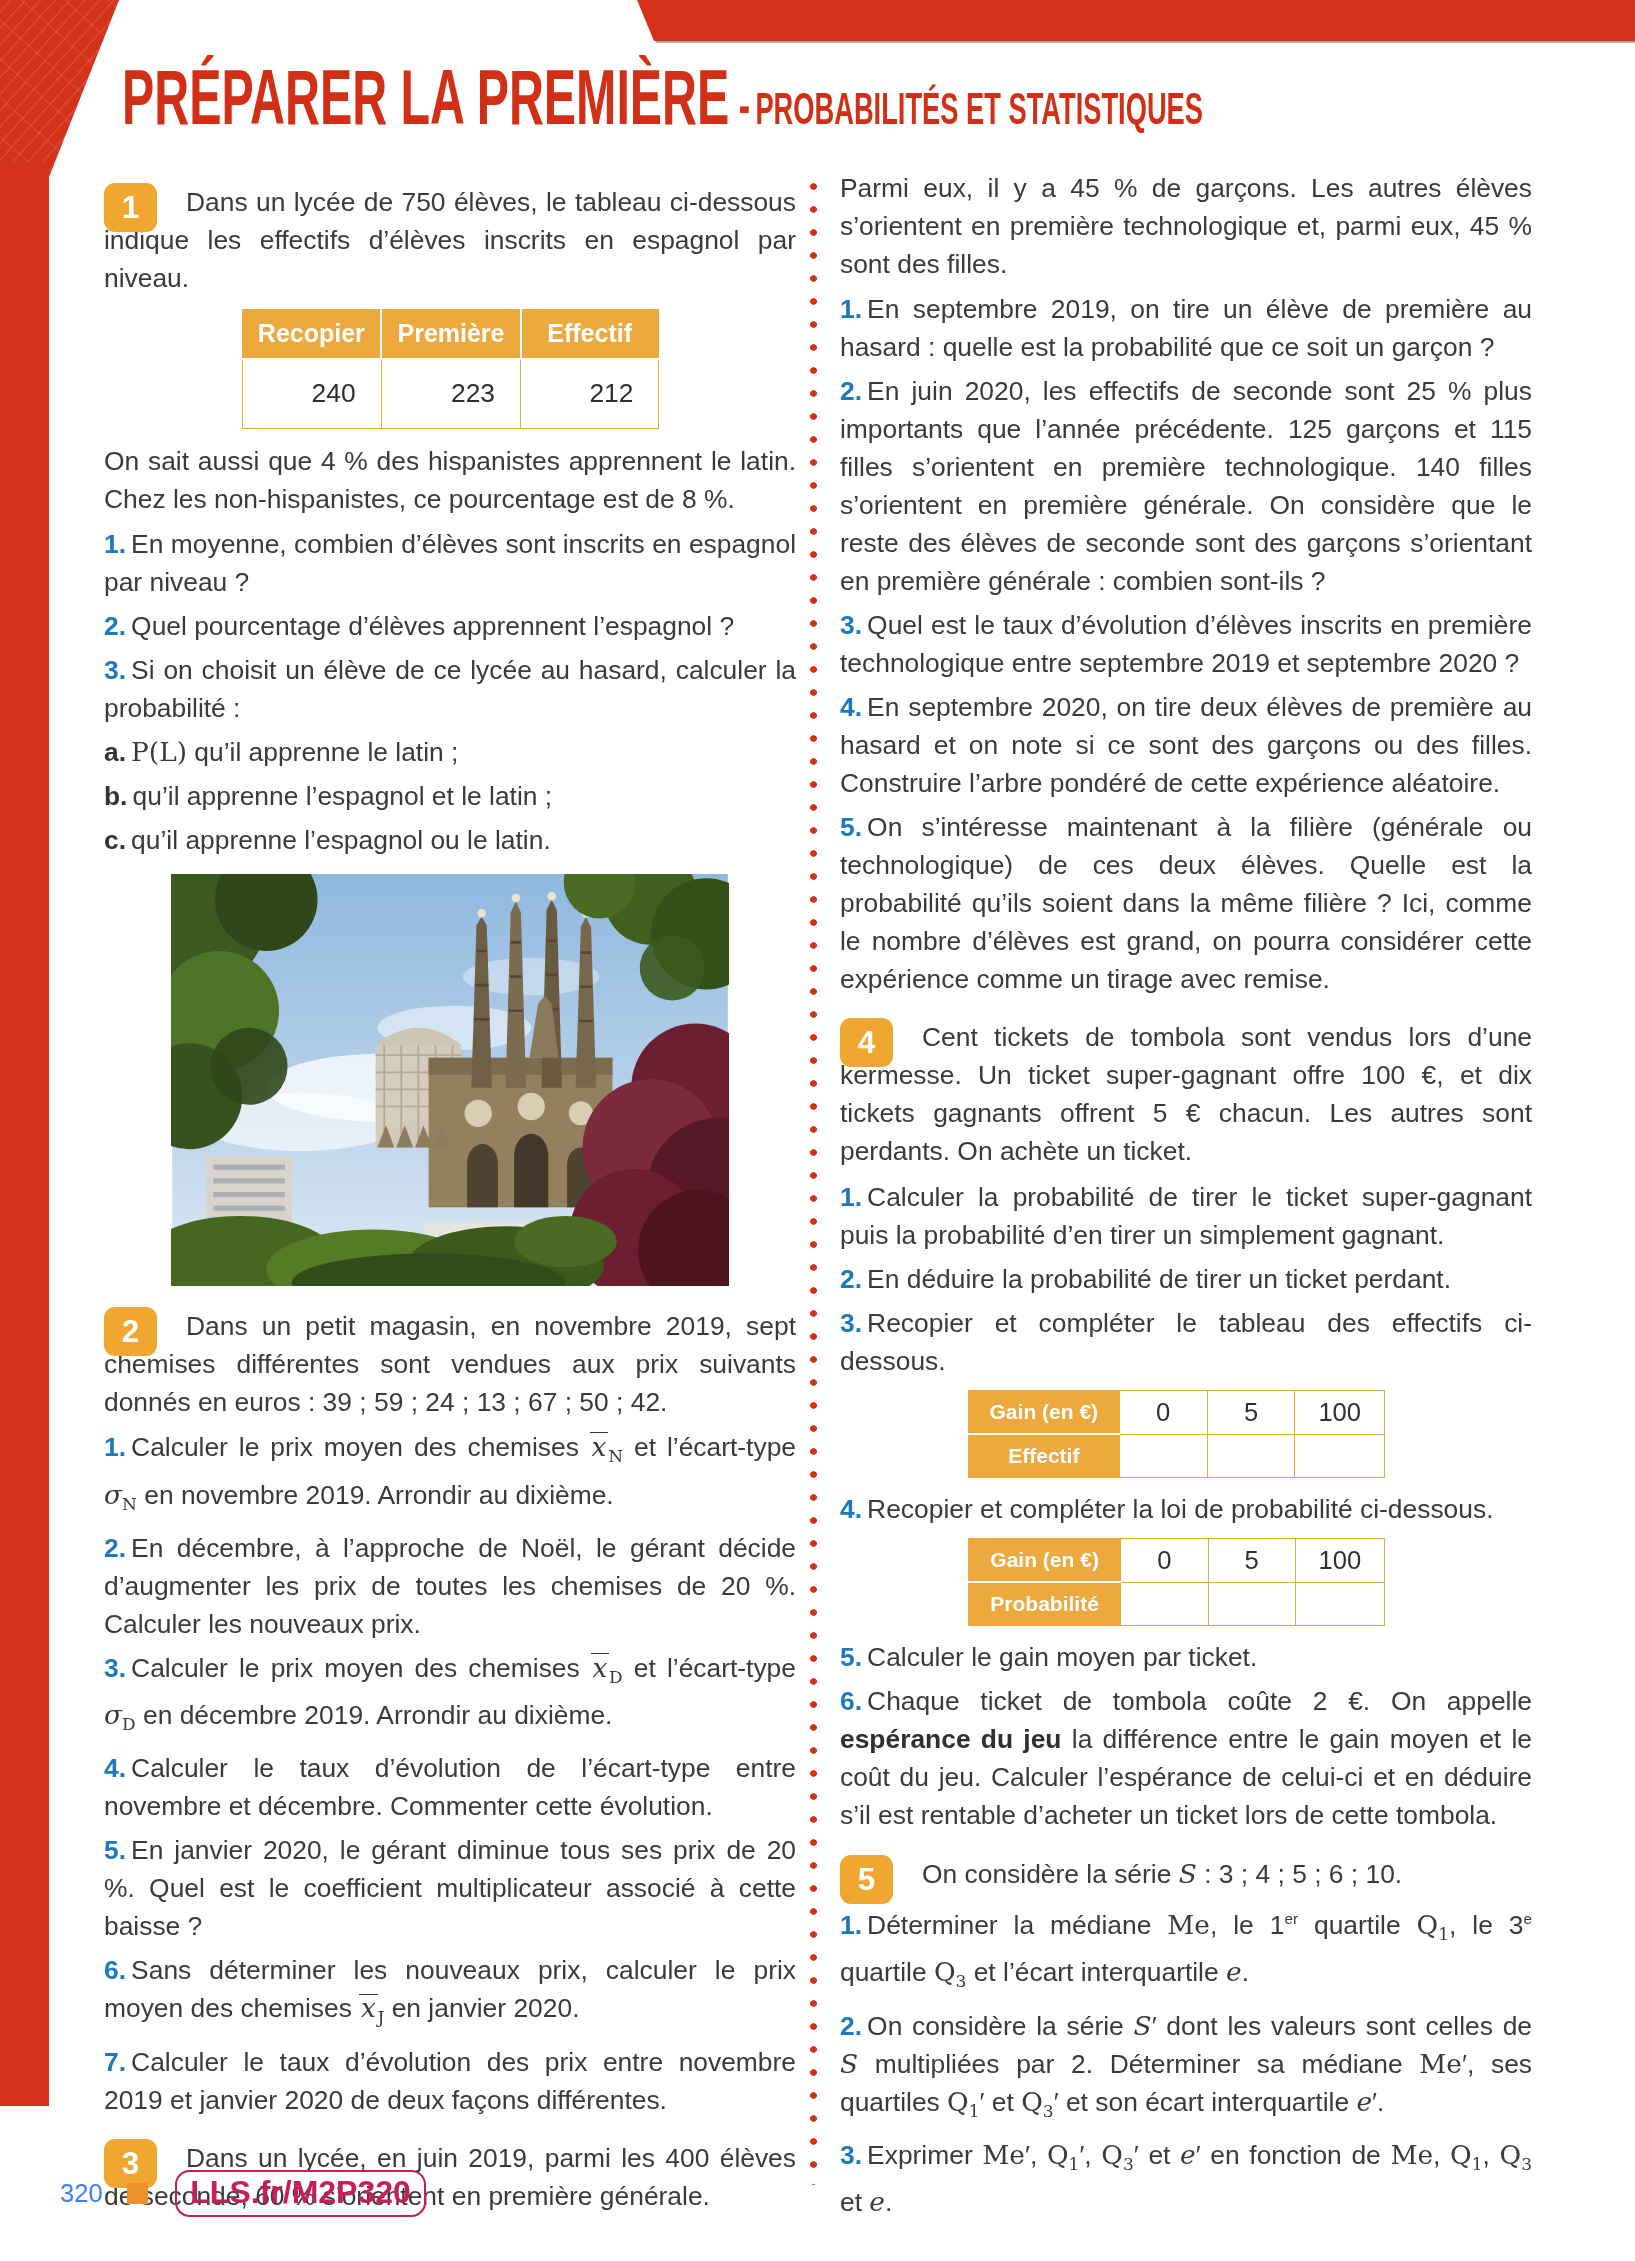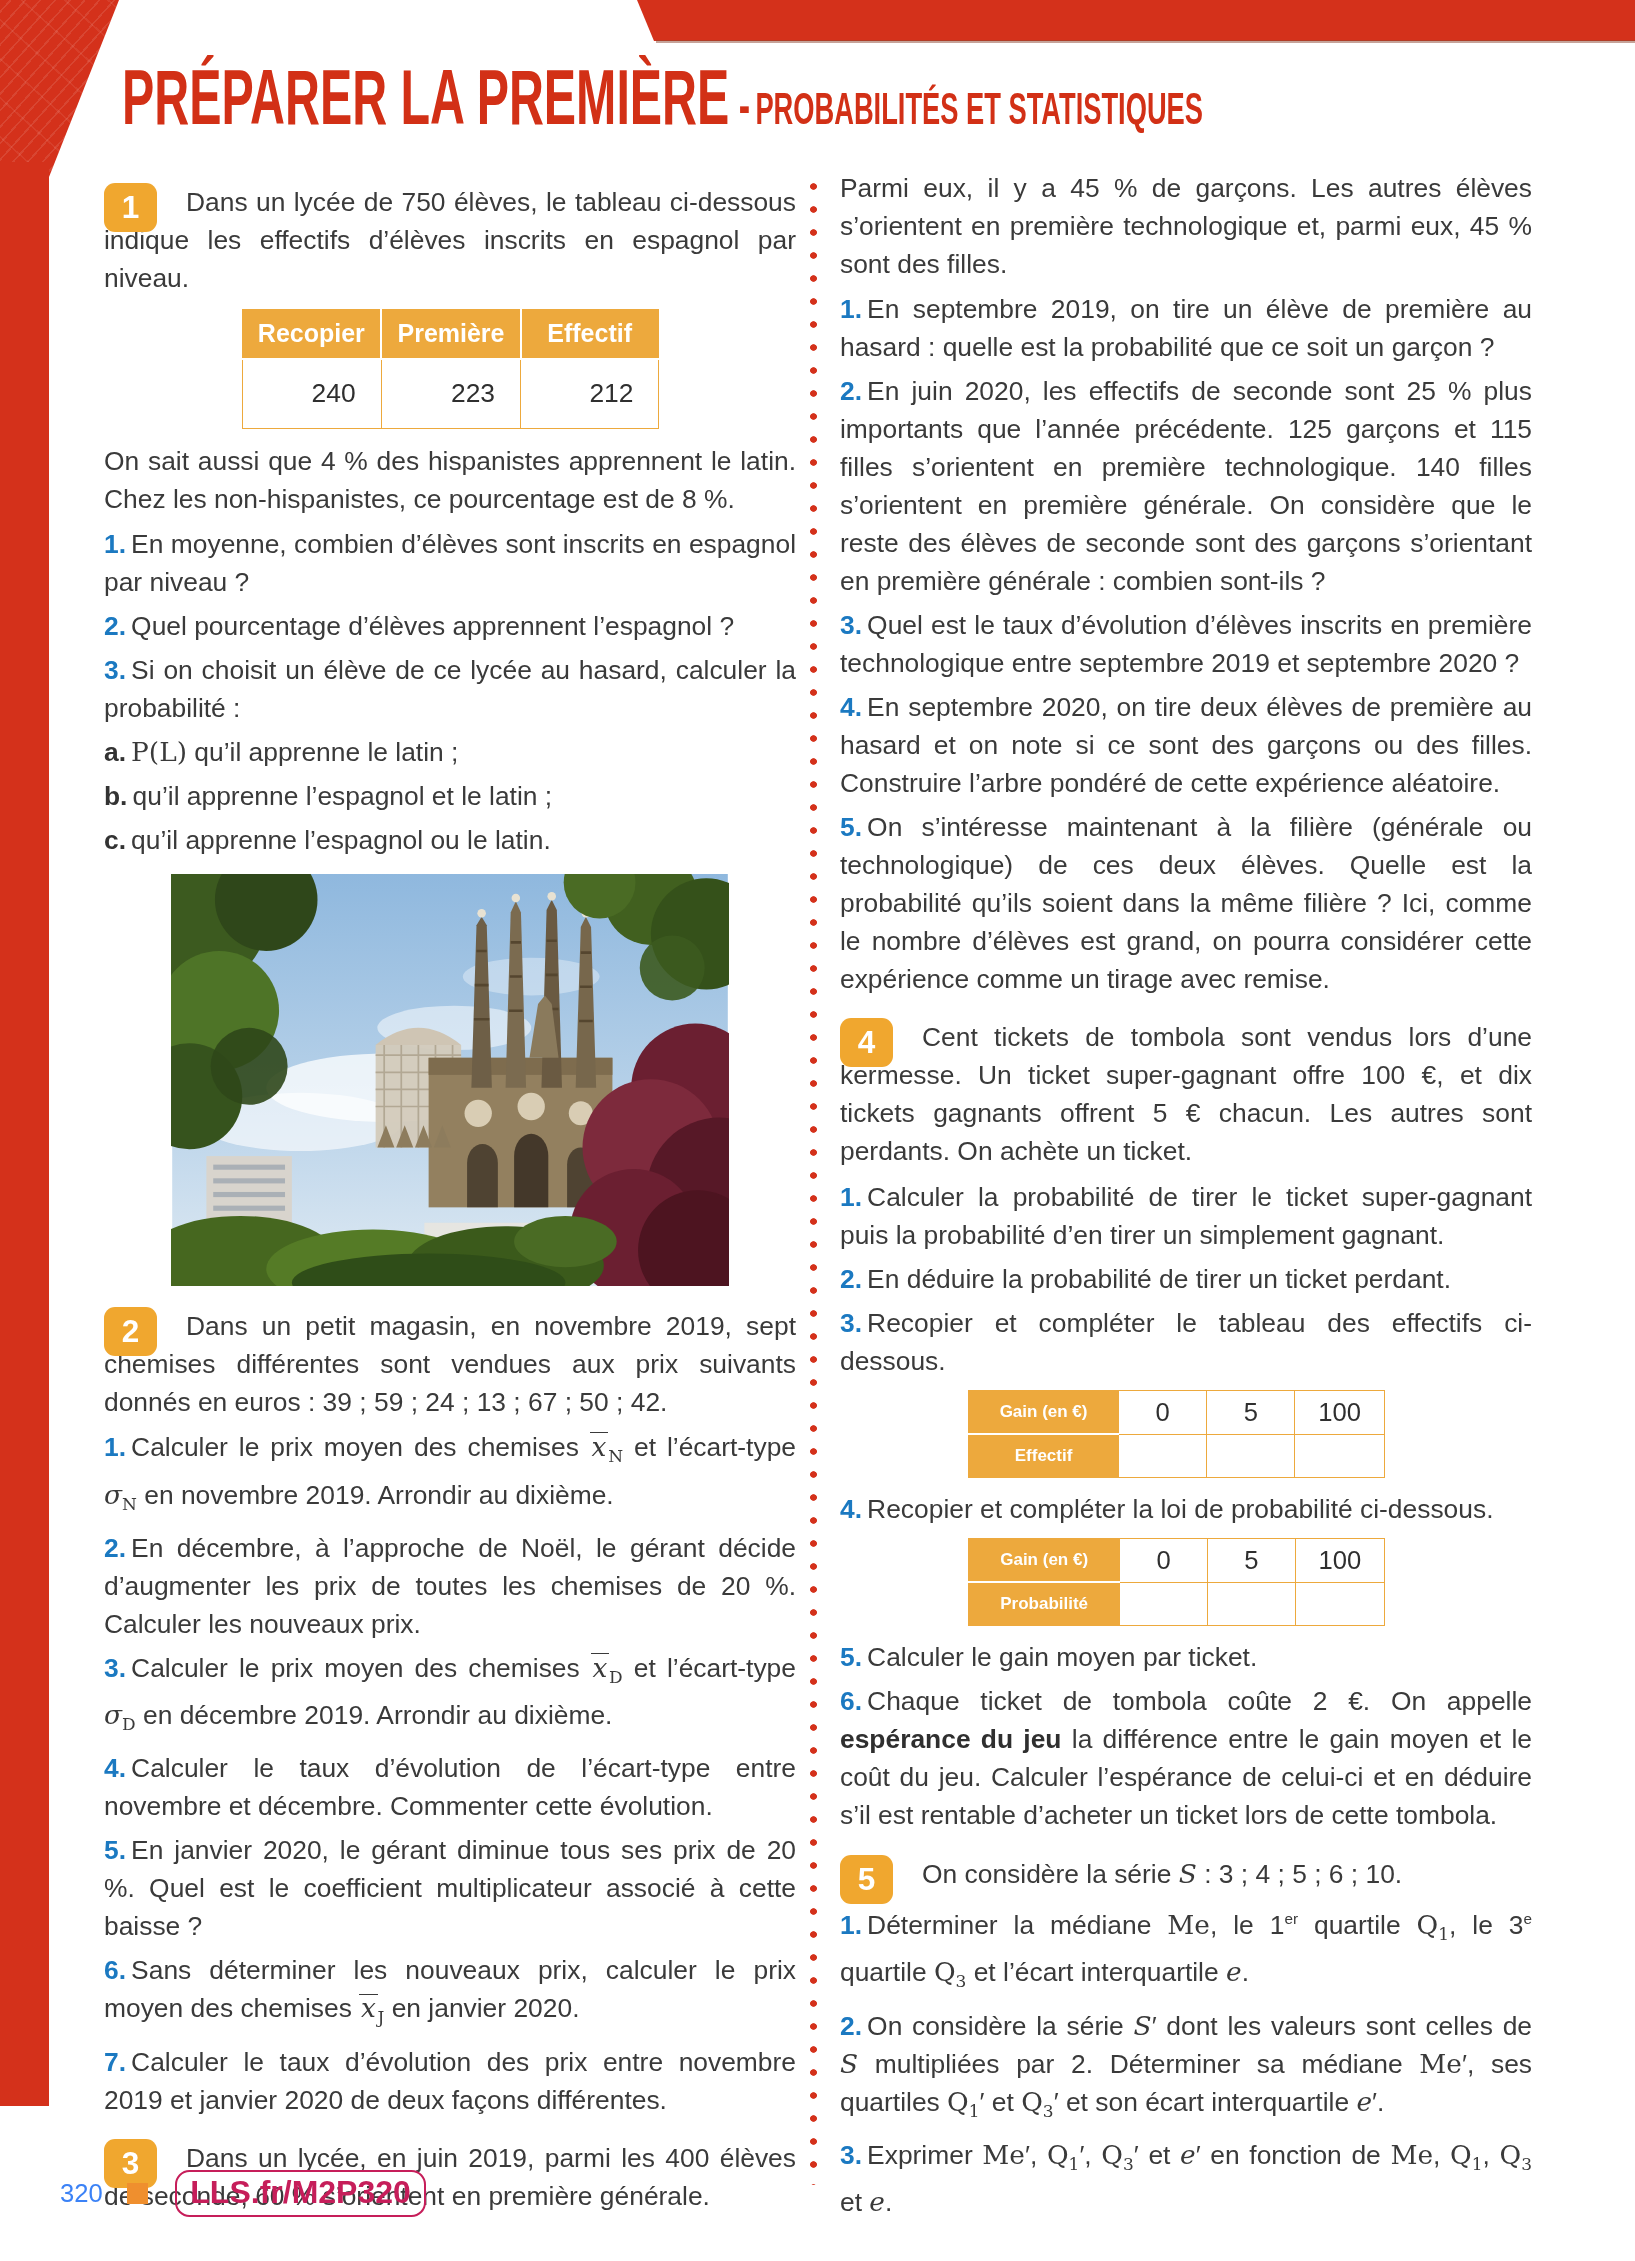--- a/index.html
+++ b/index.html
@@ -59,21 +59,21 @@
   table{border-collapse:collapse;}
   .t1{width:417px;margin:12px auto 13.6px auto;border:1.7px solid #eda93d;}
   .t1 th{background:#eda93d;color:#fff;font-weight:700;font-size:25px;height:46px;
          width:139px;text-align:center;border-bottom:2.6px solid #fff;}
   .t1 th + th{border-left:2.6px solid #fff;}
   .t1 td{background:#fff;color:#2f2f2f;font-size:26.4px;height:66px;text-align:center;
          border:1.7px solid #eda93d;padding-left:45px;}
 
   
   .t2{width:417px;margin:10.2px 0 12px 128px;border:1.7px solid #eda93d;}
-  .t2 th{background:#eda93d;color:#fff;font-weight:700;font-size:17px;width:152px;
+  .t2 th{background:#eda93d;color:#fff;font-weight:700;font-size:21px;width:152px;
          height:40px;text-align:center;}
   .t2 tr:first-child th{border-bottom:2.6px solid #fff;}
   .t2 td{background:#fff;color:#2f2f2f;font-size:25.6px;height:40px;width:89px;
          text-align:center;border:1.7px solid #eda93d;}
 
   
   .photo{width:558px;margin:15.3px auto 20.4px auto;}
   .photo svg{display:block;}
 
   

